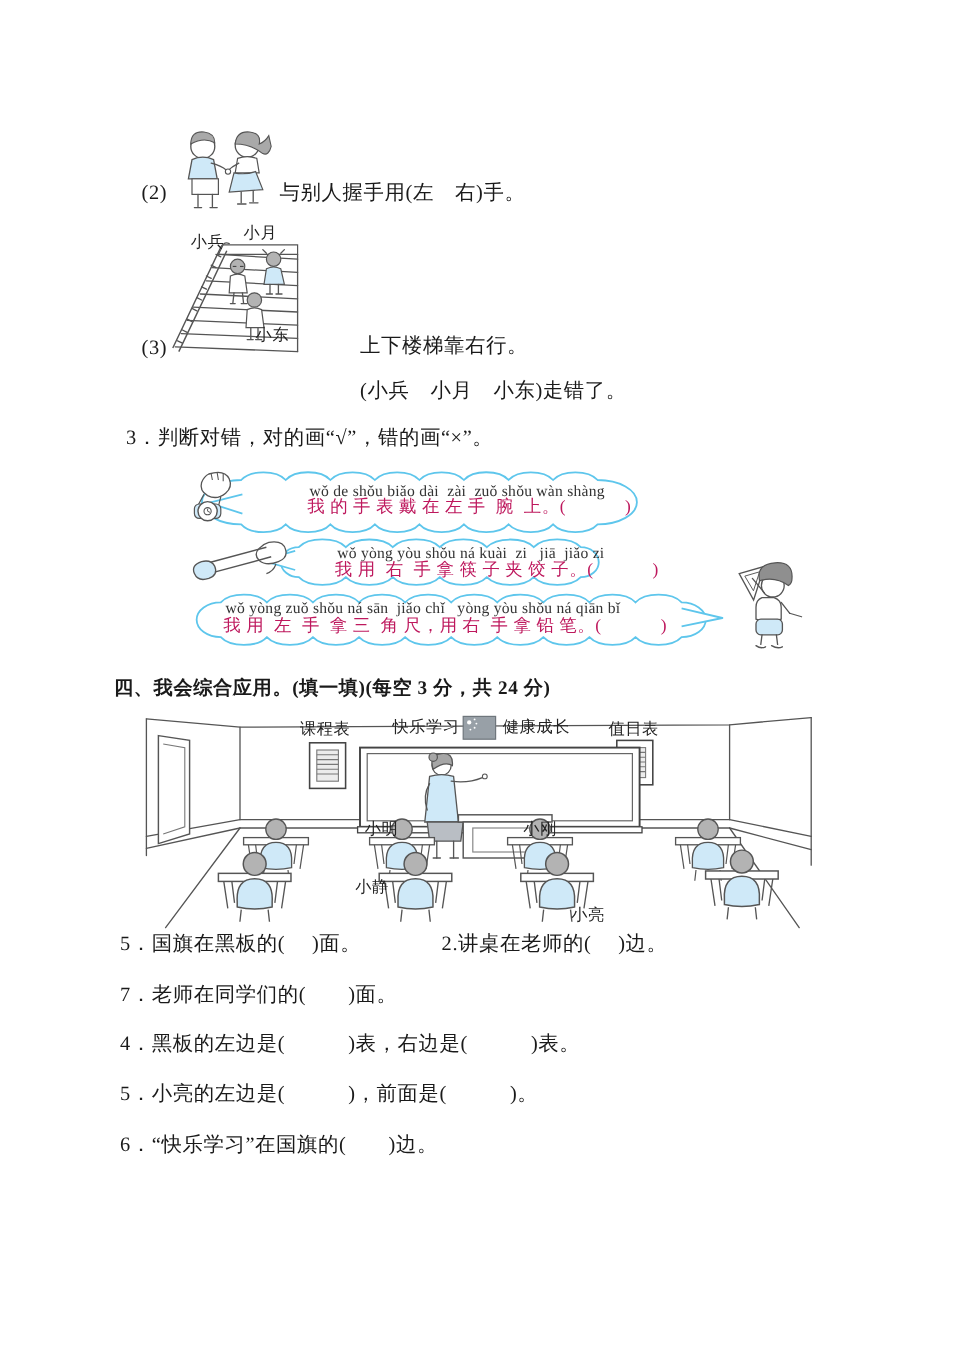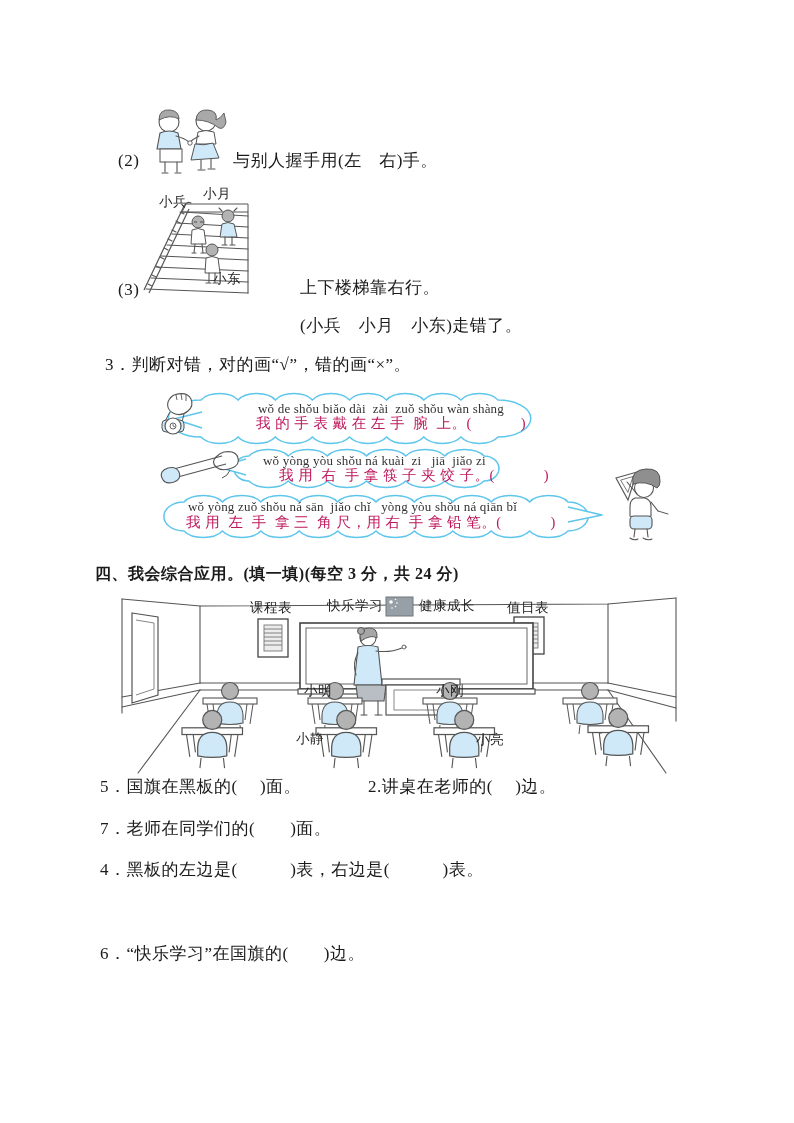--- a/index.html
+++ b/index.html
@@ -118,21 +118,21 @@
       <path d="M511 114 l7 9" stroke="#555" stroke-width="1.1" fill="none"></path>
       <path d="M518 123 l10 3" stroke="#555" stroke-width="1" fill="none"></path>
       <rect x="490" y="128" width="22" height="13" rx="4" fill="#cfe9f8" stroke="#555" stroke-width="1.1"></rect>
       <path d="M495 141 l-1 8 M507 141 l1 8" stroke="#555" stroke-width="1.1" fill="none"></path>
       <path d="M490 150 q4 3 8 1 M503 150 q5 3 9 1" stroke="#555" stroke-width="1.1" fill="none"></path>
     </g>
   </svg>
 
   <div class="abs pinyin" style="left:258px;top:401px">wǒ de shǒu biǎo dài  zài  zuǒ shǒu wàn shàng</div>
   <div class="abs bubtxt" style="left:256px;top:414px">我 的 手 表 戴 在 左 手  腕  上。(　　　 )</div>
-  <div class="abs pinyin" style="left:263px;top:453px">wǒ yòng yòu shǒu ná kuài  zi   jiā  jiǎo zi</div>
+  <div class="abs pinyin" style="left:281px;top:453px">wǒ yòng yòu shǒu ná kuài  zi   jiā  jiǎo zi</div>
   <div class="abs bubtxt" style="left:279px;top:466px">我 用  右  手 拿 筷 子 夹 饺 子。(　　　 )</div>
   <div class="abs bubtxt" style="left:186px;top:513px">我 用  左  手  拿 三  角 尺，用 右  手 拿 铅 笔。(　　　 )</div>
   <div class="abs pinyin" style="left:188px;top:499px">wǒ yòng zuǒ shǒu ná sān  jiǎo chǐ   yòng yòu shǒu ná qiān bǐ</div>
 
   <div class="abs h" style="left:95px;top:564px">四、我会综合应用。(填一填)(每空 3 分，共 24 分)</div>
 
   <svg class="art" style="left:118px;top:593px" width="562" height="180" viewBox="0 0 562 180">
     <g>
       <path class="ln" d="M4 6 L4 120"></path>
       <path class="ln" d="M4 6 L82 13 L490 11 L558 5"></path>
@@ -211,22 +211,23 @@
     </g>
   </svg>
 
   <div class="abs lbl" style="left:250px;top:600px">课程表</div>
   <div class="abs lbl" style="left:327px;top:598px">快乐学习</div>
   <div class="abs lbl" style="left:419px;top:598px">健康成长</div>
   <div class="abs lbl" style="left:507px;top:600px">值日表</div>
   <div class="abs lbl" style="left:304px;top:683px">小明</div>
   <div class="abs lbl" style="left:436px;top:683px">小刚</div>
   <div class="abs lbl" style="left:296px;top:731px">小静</div>
-  <div class="abs lbl" style="left:476px;top:732px">小亮</div>
+  <div class="abs lbl" style="left:476px;top:755px">小亮</div>
 
   <div class="abs t" style="left:100px;top:776px">5．国旗在黑板的(　 )面。</div>
   <div class="abs t" style="left:368px;top:776px">2.讲桌在老师的(　 )边。</div>
   <div class="abs t" style="left:100px;top:818px">7．老师在同学们的(　　)面。</div>
   <div class="abs t" style="left:100px;top:859px">4．黑板的左边是(　　　)表，右边是(　　　)表。</div>
+  <div class="abs t" style="left:100px;top:901px">5．小亮的左边是(　　　)，前面是(　　　)。</div>
   <div class="abs t" style="left:100px;top:943px">6．“快乐学习”在国旗的(　　)边。</div>
 
 
 </div>
 
 </body></html>

